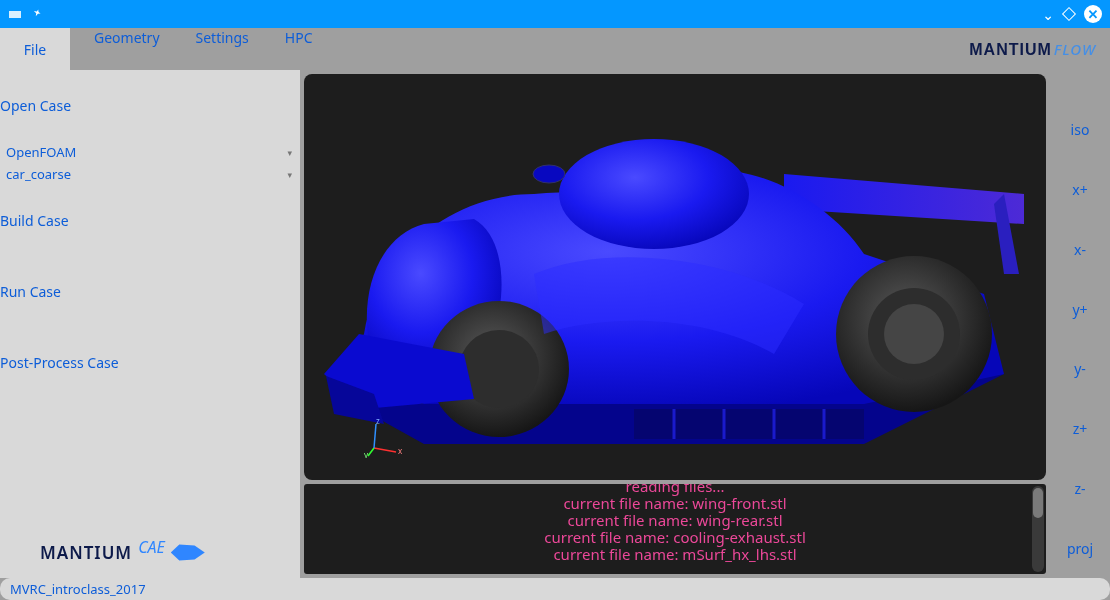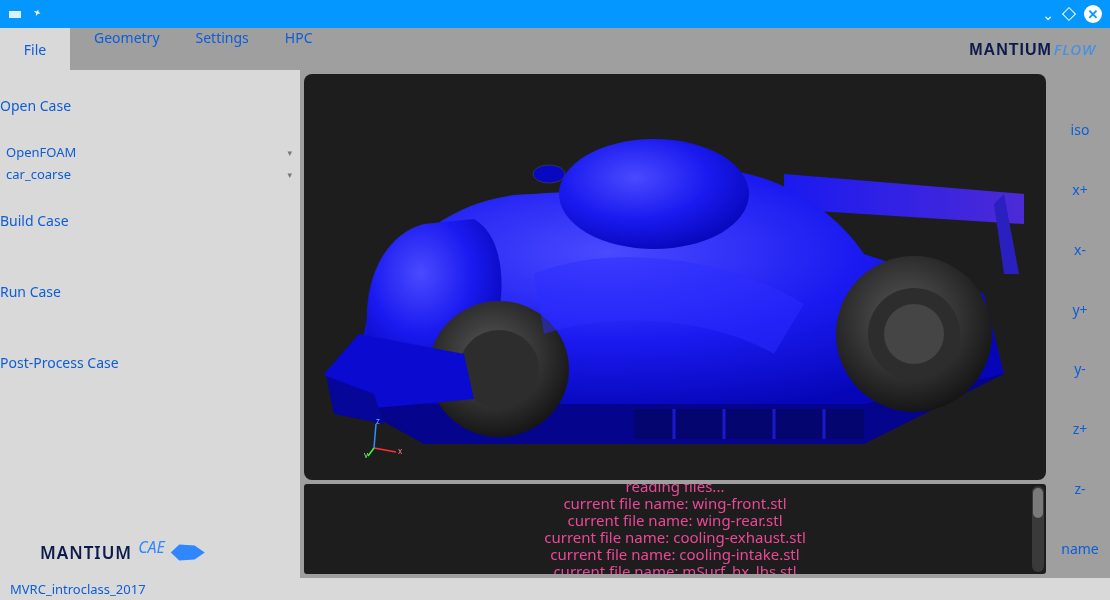--- a/index.html
+++ b/index.html
@@ -150,20 +150,21 @@
     cursor:pointer;
   }
 
   
   .statusbar {
     height: 22px;
     background: #d9d9d9;
     color:#0d5dd8; font-size:13px;
     display:flex; align-items:center;
     padding-left:10px;
+    border-radius:10px;
   }
 
   
   .car-svg { position:absolute; inset:0; }
 </style>
 </head>
 <body>
 
 <div class="titlebar">
   <div class="left-icons">
@@ -290,35 +291,34 @@
           <text x="12" y="6" font-size="8" fill="#80b0ff">z</text>
         </svg>
       </div>
     </div>
 
     <div class="console">
       <div class="line" style="margin-top:-8px;">reading files...</div>
       <div class="line">current file name: wing-front.stl</div>
       <div class="line">current file name: wing-rear.stl</div>
       <div class="line">current file name: cooling-exhaust.stl</div>
-      <div class="line">current file name: cooling-intake.stl</div>
       <div class="line">current file name: mSurf_hx_lhs.stl</div>
       <div class="scrollbar">
         <div class="thumb"></div>
       </div>
     </div>
   </div>
 
   <div class="right-panel">
     <div class="rp-btn">iso</div>
     <div class="rp-btn">x+</div>
     <div class="rp-btn">x-</div>
     <div class="rp-btn">y+</div>
     <div class="rp-btn">y-</div>
     <div class="rp-btn">z+</div>
     <div class="rp-btn">z-</div>
-    <div class="rp-btn">name</div>
+    <div class="rp-btn">proj</div>
   </div>
 </div>
 
 <div class="statusbar">
   <span>MVRC_introclass_2017</span>
 </div>
 
 </body></html>

